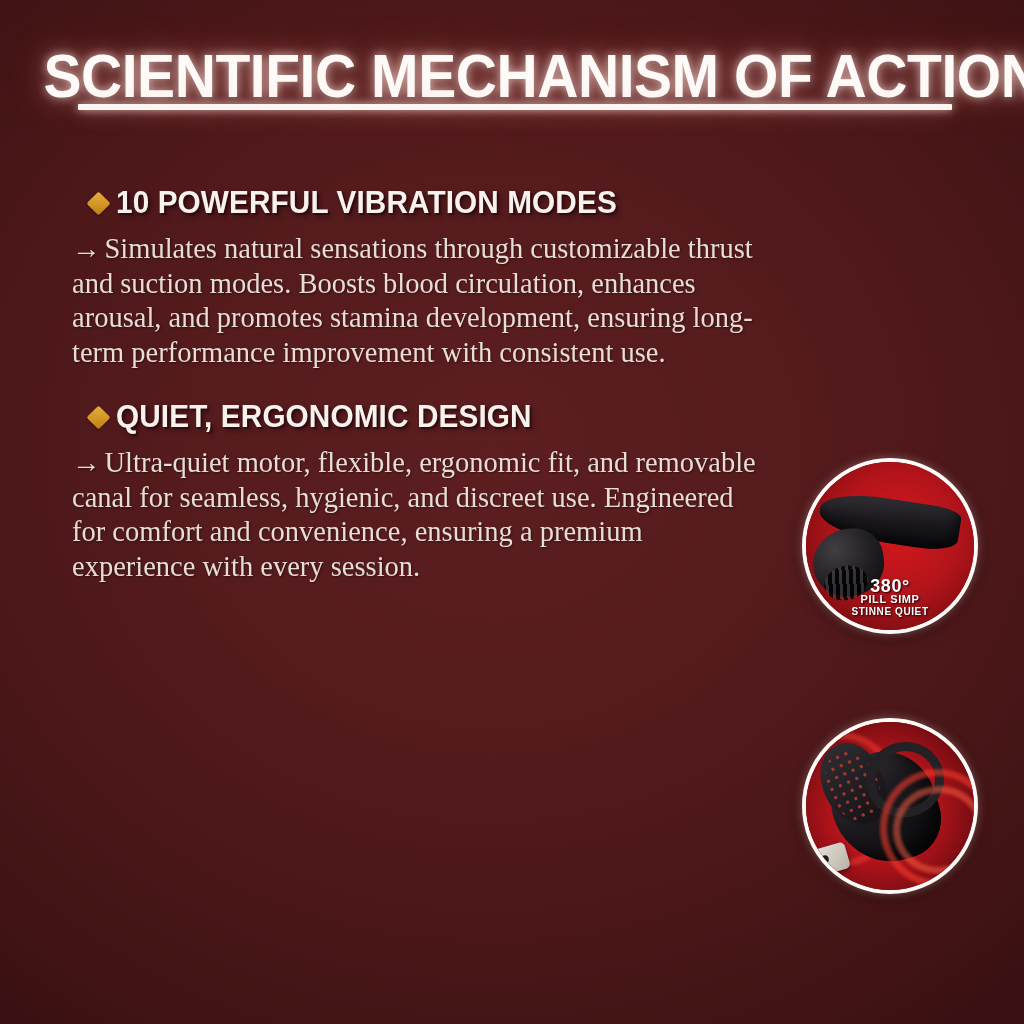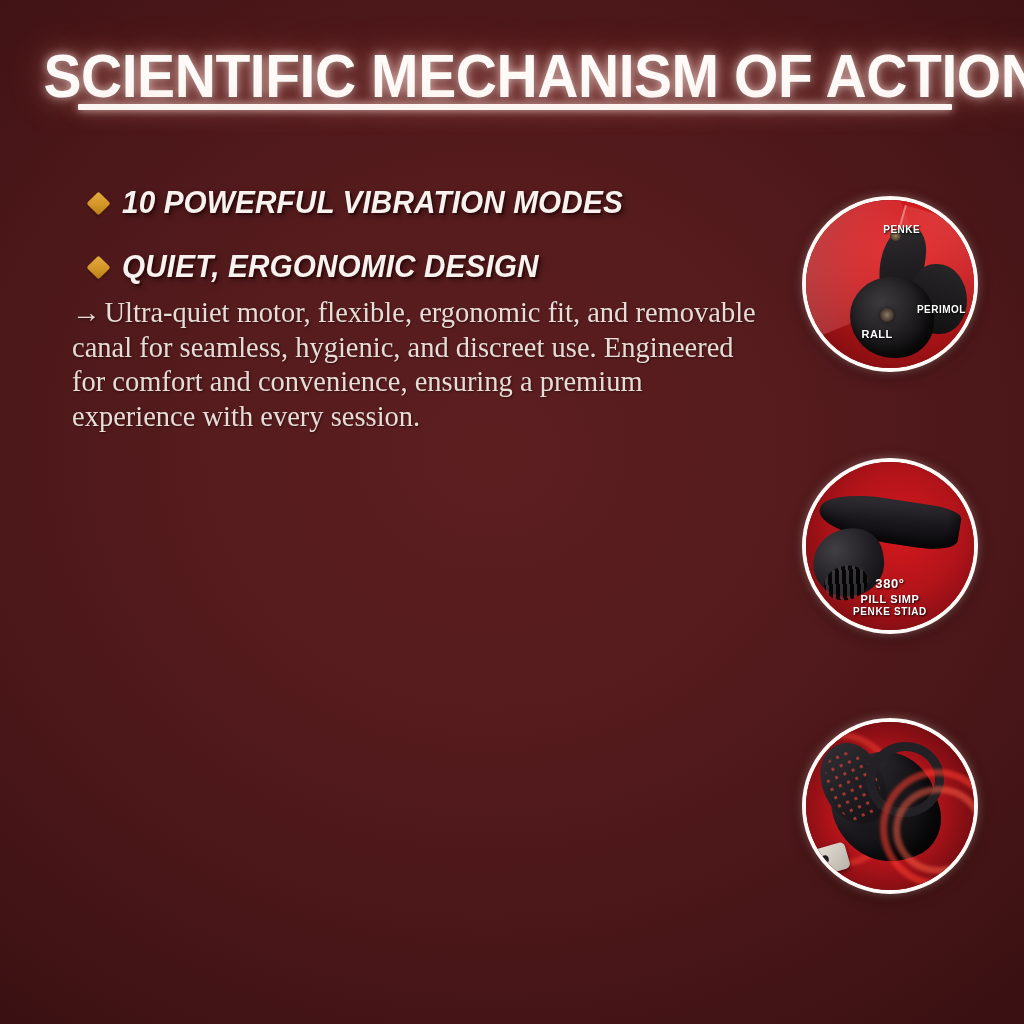--- a/index.html
+++ b/index.html
@@ -64,23 +64,22 @@
     width: 700px;
   }
   .feature {
     margin-bottom: 30px;
   }
   .feature:last-child { margin-bottom: 12px; }
 
   .feature-head {
     display: flex;
     align-items: center;
-    gap: 15px;
+    gap: 9px;
     margin: 0 0 12px 18px;
-    font-style: italic;
   }
   .diamond-icon {
     flex: 0 0 auto;
     width: 17px;
     height: 17px;
     background: linear-gradient(135deg, #e5ae3e 0%, #d29526 55%, #b87d18 100%);
     transform: rotate(45deg);
     border-radius: 2px;
     box-shadow: 1px 1px 2px rgba(35, 5, 6, 0.5);
   }
@@ -223,21 +222,21 @@
     position: absolute; left: 11%; top: 62%;
     width: 26%; height: 20%;
     background: repeating-linear-gradient(100deg, rgba(0,0,0,0.85) 0 4px, rgba(70,68,72,0.5) 4px 7px);
     border-radius: 50%;
     transform: rotate(-14deg);
   }
   .c2 .lbl { position: absolute; left: 0; width: 100%; text-align: center;
     color: #fff; font-weight: 700;
     font-family: "Liberation Sans Narrow", "Liberation Sans", sans-serif;
     text-shadow: 1px 1px 2px rgba(0,0,0,0.9); letter-spacing: 0.6px; }
-  .c2 .lbl-deg { top: 68%; font-size: 13px; }
+  .c2 .lbl-deg { top: 68%; font-size: 18px; }
   .c2 .lbl-a { top: 78%; font-size: 11px; }
   .c2 .lbl-b { top: 86%; font-size: 10px; }
 
   
   .c3 .bg {
     position: absolute; inset: 0;
     background: radial-gradient(circle at 46% 52%, #e0201f 0%, #b4141a 40%, #6e0c11 78%, #3f070a 100%);
   }
   .c3 .wave {
     position: absolute; border-radius: 50%;
@@ -303,62 +302,48 @@
   </div>
   <div class="title-underline"></div>
 
   <div class="features">
 
     <div class="feature">
       <div class="feature-head">
         <span class="diamond-icon"></span>
         <span class="feature-title">10 POWERFUL VIBRATION MODES</span>
       </div>
+      <div class="feature-body"><span class="arrow-glyph">→</span><span>Simulates natural sensations through customizable thrust and suction modes. Boosts blood circulation, enhances arousal, and promotes stamina development, ensuring long-term performance improvement with consistent use.</span></div>
     </div>
 
     <div class="feature">
     </div>
 
     <div class="feature">
       <div class="feature-head">
         <span class="diamond-icon"></span>
         <span class="feature-title">QUIET, ERGONOMIC DESIGN</span>
       </div>
       <div class="feature-body"><span class="arrow-glyph">→</span><span>Ultra-quiet motor, flexible, ergonomic fit, and removable canal for seamless, hygienic, and discreet use. Engineered for comfort and convenience, ensuring a premium experience with every session.</span></div>
     </div>
 
   </div>
 
   <div class="circle-col">
 
-    <div class="photo-circle c1">
-      <div class="photo-inner">
-        <div class="bg"></div>
-        <div class="sheet"></div>
-        <div class="sheet2"></div>
-        <div class="blob-arm"></div>
-        <div class="blob-side"></div>
-        <div class="blob-main"></div>
-        <div class="screw"></div>
-        <div class="screw2"></div>
-        <span class="lbl lbl-1">PENKE</span>
-        <span class="lbl lbl-2">PERIMOL</span>
-        <span class="lbl lbl-3">RALL</span>
-      </div>
-    </div>
 
     <div class="photo-circle c2">
       <div class="photo-inner">
         <div class="bg"></div>
         <div class="shaft"></div>
         <div class="head"></div>
         <div class="ridge"></div>
         <span class="lbl lbl-deg">380°</span>
         <span class="lbl lbl-a">PILL SIMP</span>
-        <span class="lbl lbl-b">PENKE STIAD</span>
+        <span class="lbl lbl-b">STINNE QUIET</span>
       </div>
     </div>
 
     <div class="photo-circle c3">
       <div class="photo-inner">
         <div class="bg"></div>
         <div class="wave w3"></div>
         <div class="body-main"></div>
         <div class="sleeve"></div>
         <div class="dots"></div>

